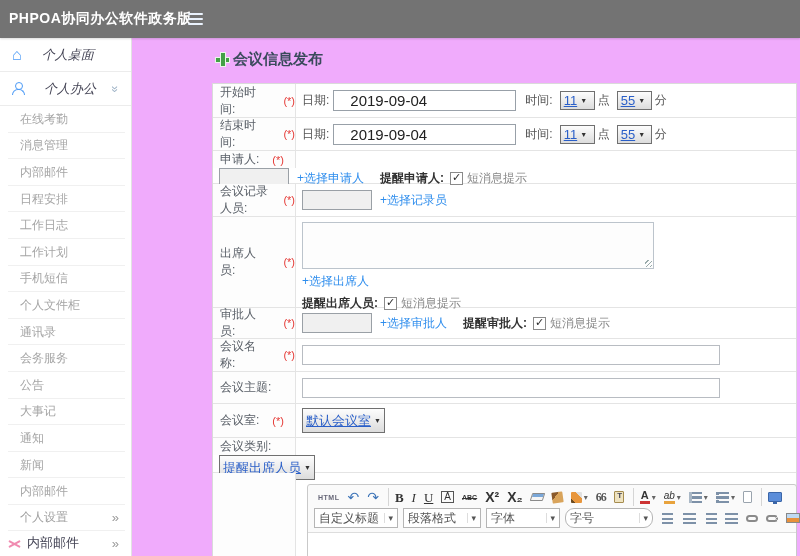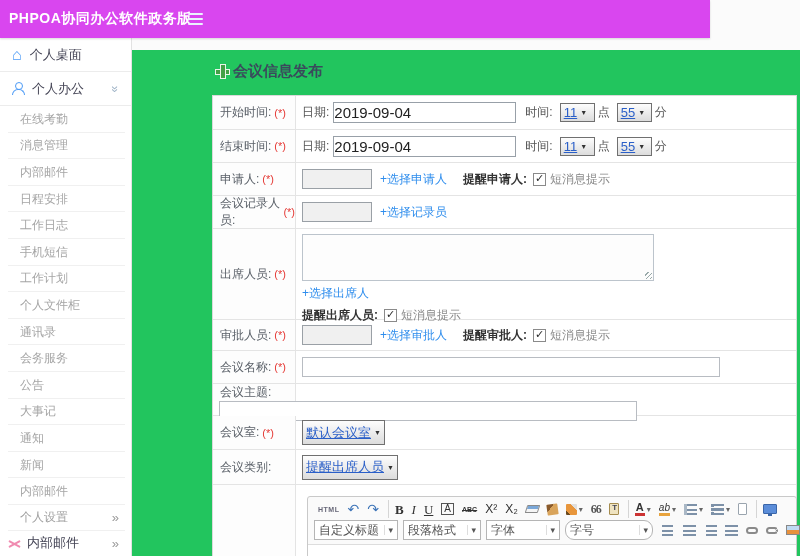--- a/index.html
+++ b/index.html
@@ -1,28 +1,28 @@
 <!DOCTYPE html>
 <html><head>
 <meta charset="utf-8">
 <style>
   * { box-sizing: border-box; margin: 0; padding: 0; }
   html,body { width:800px; height:556px; overflow:hidden; }
   body { font-family:"Liberation Sans","DejaVu Sans",sans-serif; background:#fbfbfb; position:relative; font-size:12px; color:#444; }
 
   
-  .header { position:absolute; left:0; top:0; width:710px; height:38px; background:#d946ef; box-shadow:0 1px 2px rgba(0,0,0,.15); z-index:5; display:flex; align-items:center; }
+  .header { position:absolute; left:0; top:0; width:800px; height:38px; background:#737373; box-shadow:0 1px 2px rgba(0,0,0,.15); z-index:5; display:flex; align-items:center; }
   .header-title { color:#fff; font-size:14px; font-weight:bold; padding-left:9px; letter-spacing:.5px; }
   .burger { position:absolute; left:188px; top:13px; width:15px; height:12px; cursor:pointer; }
   .burger i { display:block; height:2px; background:#eaf2fd; margin-bottom:3px; border-radius:1px; }
 
   
   .sidebar { position:absolute; left:0; top:38px; width:132px; bottom:0; background:#fff; border-right:1px solid #e2e2e2; z-index:4; }
   .side-sec { height:34px; display:flex; align-items:center; padding:0 10px 0 12px; border-bottom:1px solid #ececec; color:#445; font-size:13px; cursor:pointer; position:relative; }
-  .side-sec .sec-label { margin-left:8px; }
+  .side-sec .sec-label { margin-left:20px;font-style:italic; }
   .icon-home { font-size:16px; color:#4d9bf6; line-height:1; }
   .icon-home::before { content:"⌂"; }
   .icon-user { width:12px; height:13px; position:relative; display:inline-block; }
   .icon-user::before { content:""; position:absolute; left:3px; top:0; width:6px; height:6px; border:1.5px solid #4d9bf6; border-radius:50%; }
   .icon-user::after { content:""; position:absolute; left:0; bottom:0; width:11px; height:5px; border:1.5px solid #4d9bf6; border-bottom:none; border-radius:6px 6px 0 0; }
   .chev-dd { position:absolute; right:12px; color:#9db2c6; font-size:12px; transform:rotate(90deg); }
   .chev-dd::before { content:"»"; }
   .chev-r { position:absolute; right:12px; color:#9a9a9a; font-size:13px; }
   .chev-r::before { content:"»"; }
   .submenu { }
@@ -30,40 +30,40 @@
   .subitem::after { content:""; position:absolute; left:8px; right:6px; bottom:0; border-bottom:1px solid #f0f0f0; }
   .side-settings { height:26px; display:flex; align-items:center; padding-left:20px; color:#a0a0a0; font-size:12px; position:relative; cursor:pointer; }
   .side-settings::after { content:""; position:absolute; left:8px; right:6px; bottom:0; border-bottom:1px solid #f0f0f0; }
   .side-supervise { height:25px; display:flex; align-items:center; padding-left:8px; color:#445; font-size:13px; position:relative; cursor:pointer; }
   .icon-shuffle { width:13px; height:11px; position:relative; display:inline-block; margin-right:6px; }
   .icon-shuffle::before,.icon-shuffle::after { content:""; position:absolute; left:0; top:5px; width:13px; height:2px; background:#f08bb0; border-radius:1px; }
   .icon-shuffle::before { transform:rotate(28deg); }
   .icon-shuffle::after { transform:rotate(-28deg); }
 
   
-  .main { position:absolute; left:132px; top:38px; right:0; bottom:0; background:#22c55e; overflow:hidden;margin-top:12px; }
+  .main { position:absolute; left:132px; top:38px; right:0; bottom:0; background:#f0abfc; overflow:hidden; }
   .page-title { position:absolute; left:84px; top:12px; display:flex; align-items:center; }
   .plus-icon { width:13px; height:13px; position:relative; margin-right:4px; }
   .plus-icon::before { content:""; position:absolute; left:0; top:4.5px; width:13px; height:4px; background:#43a047; box-shadow:0 0 0 1px #e9f5e9; }
   .plus-icon::after { content:""; position:absolute; left:4.5px; top:0; width:4px; height:13px; background:#43a047; box-shadow:0 0 0 1px #e9f5e9; }
   .page-title-text { font-size:15px; font-weight:bold; color:#3a4a5c; }
 
   
   .ftable { position:absolute; left:80px; top:45px; width:585px; background:#fff; border:1px solid #dadada; }
   .frow { display:flex; border-bottom:1px solid #e4e4e4; }
   .frow:last-child { border-bottom:none; }
-  .lcell { width:83px; border-right:1px solid #e4e4e4; display:flex; align-items:center; padding-left:7px; color:#5a6068; font-size:12px; background:#fdfdfd; flex-shrink:0; }
+  .lcell { width:83px; border-right:1px solid #e4e4e4; display:flex; align-items:center; padding-left:7px; color:#5a6068; font-size:12px; background:#fdfdfd; flex-shrink:0;gap:10px; }
   .fcell { flex:1; display:flex; align-items:center; padding-left:6px; }
   .fcell-col { flex:1; padding:5px 0 4px 6px; }
   .req { color:#e53935; margin-left:3px; font-size:11px; }
-  .r1 { height:34px; } .r2 { height:33px; } .r3 { height:33px; } .r4 { height:33px; }
-  .r5 { height:91px; } .r6 { height:31px; } .r7 { height:33px; } .r8 { height:32px;flex-direction:column; }
-  .r9 { height:34px; } .r10 { height:35px; } .r11 { height:200px; }
+  .r1 { height:34px; } .r2 { height:33px; } .r3 { height:33px;flex-direction:column; } .r4 { height:33px; }
+  .r5 { height:91px; } .r6 { height:31px; } .r7 { height:33px; } .r8 { height:32px; }
+  .r9 { height:34px; } .r10 { height:35px;flex-direction:column; } .r11 { height:200px; }
   .inline-lbl { color:#555; margin-right:4px; }
-  .date-input { width:183px; height:21px; border:1px solid #98a0a8; font-size:15px; color:#222; padding:0 0; font-family:"Liberation Sans","DejaVu Sans",sans-serif; background:#fff; }
+  .date-input { width:183px; height:21px; border:1px solid #98a0a8; font-size:15px; color:#222; padding:0 16px; font-family:"Liberation Sans","DejaVu Sans",sans-serif; background:#fff; }
   .gap-l { margin-left:9px; }
   .fsel { height:19px; min-width:35px; border:1px solid #707070; background:linear-gradient(#fdfdfd,#dcdcdc); display:inline-flex; align-items:center; padding:0 3px; margin:0 3px; cursor:pointer; }
   .fsel-val { color:#2a5fc8; font-size:13px; text-decoration:underline; margin-right:3px; }
   .fsel::after { content:"▼"; font-size:7px; color:#333; }
   .fsel-wide { height:25px; margin:0; }
   .fsel-wide .fsel-val { font-size:13px; }
   .small-input { width:70px; height:20px; border:1px solid #9aa0a6; background:#f0f0f0; }
   .flink { color:#2e8ded; font-size:12px; margin-left:8px; text-decoration:none; cursor:pointer; }
   .remind-lbl { color:#333; font-weight:bold; margin-left:16px; font-size:12px; }
   .cb { width:13px; height:13px; border:1px solid #8a8a8a; background:#fff; display:inline-block; position:relative; margin:0 4px 0 6px; cursor:pointer; }
@@ -84,21 +84,21 @@
   .sep-before { border-left:1px solid #d5d5d5; padding-left:6px; margin-left:5px; border-radius:0; }
   .has-caret::after { content:"▾"; font-size:8px; color:#666; margin-left:2px; }
   .tb-ico { display:inline-block; font-style:normal; line-height:1; }
   .g-html { font-size:7px; font-weight:bold; color:#667; letter-spacing:.5px; }
   .g-undo { font-size:14px; color:#3d74b8; }
   .g-b { font-family:"Liberation Serif","DejaVu Serif",serif; font-weight:bold; font-size:13px; color:#333; }
   .g-i { font-family:"Liberation Serif","DejaVu Serif",serif; font-style:italic; font-size:13px; color:#333; }
   .g-u { font-family:"Liberation Serif","DejaVu Serif",serif; font-size:13px; color:#333; text-decoration:underline; }
   .g-abox { font-size:10px; color:#333; border:1px solid #555; padding:0 2px; }
   .g-strike { font-size:7px; color:#333; text-decoration:line-through; font-weight:bold; }
-  .g-xs { font-size:12px; color:#333; font-weight:normal; }
+  .g-xs { font-size:14px; color:#333; font-weight:bold; }
   .g-quote { font-family:"Liberation Serif","DejaVu Serif",serif; font-weight:bold; font-size:12px; color:#555; letter-spacing:-1px; }
   .g-fontcolor { font-size:11px; font-weight:bold; color:#333; border-bottom:3px solid #c33; padding:0 1px; }
   .g-highlight { font-size:10px; font-style:italic; color:#333; border-bottom:3px solid #e8a33d; }
   .i-eraser { width:13px; height:8px; background:linear-gradient(#7aa7d8 50%,#f5f5f5 50%); border:1px solid #8a8a8a; transform:skewX(-18deg); border-radius:1px; }
   .i-broom { width:11px; height:11px; background:linear-gradient(135deg,#8a5a2b 0 35%,#d9a45b 35% 100%); border-radius:1px; transform:rotate(-8deg); }
   .i-painter { width:11px; height:11px; background:linear-gradient(135deg,#e0e0e0 0 30%,#e8963c 30% 80%,#6b4a1f 80%); border-radius:1px; transform:rotate(90deg); }
   .i-paste { width:10px; height:12px; background:#efe3c0; border:1px solid #a58c4f; position:relative; border-radius:1px; }
   .i-paste::after { content:"T"; position:absolute; left:2.5px; top:0px; font-size:8px; color:#445; font-weight:bold; }
   .i-ol,.i-ul { width:13px; height:11px; background:repeating-linear-gradient(to bottom,#7d91a8 0 2px,transparent 2px 4.5px); }
   .i-ol { border-left:3px solid #aab8c6; }
@@ -157,25 +157,25 @@
 
       <div class="subitem">
         <span>日程安排</span>
       </div>
 
       <div class="subitem">
         <span>工作日志</span>
       </div>
 
       <div class="subitem">
+        <span>工作计划</span>
+      </div>
+
+      <div class="subitem">
         <span>手机短信</span>
-      </div>
-
-      <div class="subitem">
-        <span>工作计划</span>
       </div>
 
       <div class="subitem">
         <span>个人文件柜</span>
       </div>
 
       <div class="subitem">
         <span>通讯录</span>
       </div>
 

